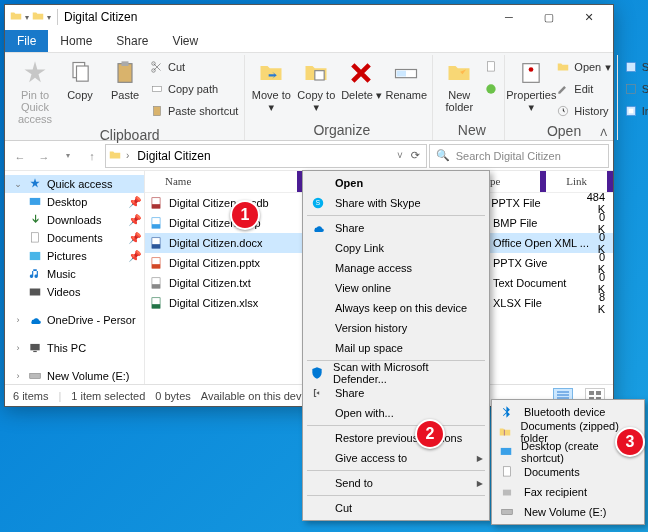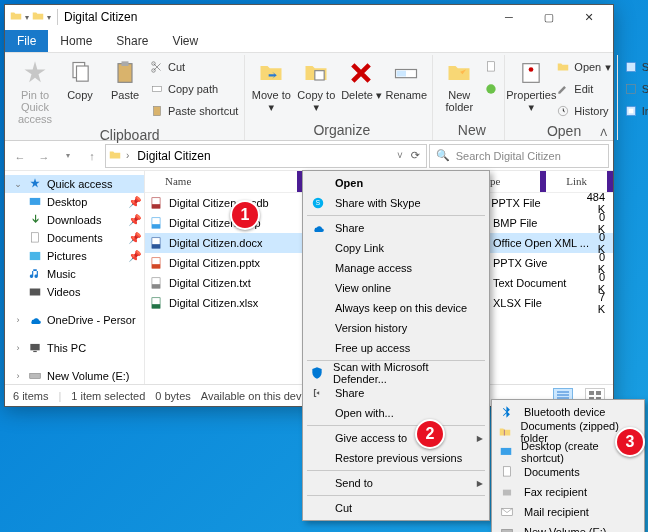--- a/index.html
+++ b/index.html
@@ -451,21 +451,21 @@
             <div class="c-name">
               <svg viewBox="0 0 24 24">
                 <rect x="5" y="3" width="14" height="18" fill="#fff" stroke="#217346"></rect>
                 <rect x="5" y="14" width="14" height="7" fill="#217346"></rect>
               </svg>
               <span>Digital Citizen.xlsx</span>
             </div>
             <div class="c-stat"></div>
             <div class="c-date"></div>
             <div class="c-type">XLSX File</div>
-            <div class="c-size">7 K</div>
+            <div class="c-size">8 K</div>
           </div>
         </div>
     </div>
   </div>
 
   <div class="status">
     <span>6 items</span>
     <span style="color:#ccc">|</span>
     <span>1 item selected</span>
     <span>0 bytes</span>
@@ -525,21 +525,21 @@
   <div class="mi">
       <span class="ico"></span>
       <span>Always keep on this device</span>
     </div>
   <div class="mi">
       <span class="ico"></span>
       <span>Version history</span>
     </div>
   <div class="mi">
       <span class="ico"></span>
-      <span>Free up access</span>
+      <span>Mail up space</span>
     </div>
   <div class="msep"></div>
   <div class="mi">
       <span class="ico">
         <svg viewBox="0 0 24 24">
           <path fill="#0078d4" d="M12 2l8 3v6c0 5-3 9-8 11-5-2-8-6-8-11V5z"></path>
         </svg>
       </span>
       <span>Scan with Microsoft Defender...</span>
     </div>
@@ -547,33 +547,33 @@
       <span class="ico">
         <svg viewBox="0 0 24 24">
           <path fill="#555" d="M14 9l-5 3 5 3V9zM5 5h4v2H7v10h2v2H5z"></path>
         </svg>
       </span>
       <span>Share</span>
     </div>
   <div class="mi">
       <span class="ico"></span>
       <span>Open with...</span>
+    </div>
+  <div class="msep"></div>
+  <div class="mi">
+      <span class="ico"></span>
+      <span>Restore previous versions</span>
+    </div>
+  <div class="mi sub">
+      <span class="ico"></span>
+      <span>Give access to</span>
     </div>
   <div class="msep"></div>
   <div class="mi sub">
       <span class="ico"></span>
-      <span>Give access to</span>
-    </div>
-  <div class="mi">
-      <span class="ico"></span>
-      <span>Restore previous versions</span>
-    </div>
-  <div class="msep"></div>
-  <div class="mi sub">
-      <span class="ico"></span>
       <span>Send to</span>
     </div>
   <div class="msep"></div>
   <div class="mi">
       <span class="ico"></span>
       <span>Cut</span>
     </div>
 
 </div>
 
@@ -611,29 +611,20 @@
       </span>
       <span>Documents</span>
     </div>
   <div class="mi">
       <span class="ico">
         <svg viewBox="0 0 24 24">
           <rect x="5" y="8" width="14" height="10" fill="#bbb"></rect>
         </svg>
       </span>
       <span>Fax recipient</span>
-    </div>
-  <div class="mi">
-      <span class="ico">
-        <svg viewBox="0 0 24 24">
-          <rect x="3" y="6" width="18" height="12" fill="#fff" stroke="#888"></rect>
-          <path stroke="#888" fill="none" d="M3 6l9 7 9-7"></path>
-        </svg>
-      </span>
-      <span>Mail recipient</span>
     </div>
   <div class="mi">
       <span class="ico">
         <svg viewBox="0 0 24 24">
           <rect x="3" y="8" width="18" height="8" fill="#bbb" stroke="#777"></rect>
         </svg>
       </span>
       <span>New Volume (E:)</span>
     </div>
 </div>

